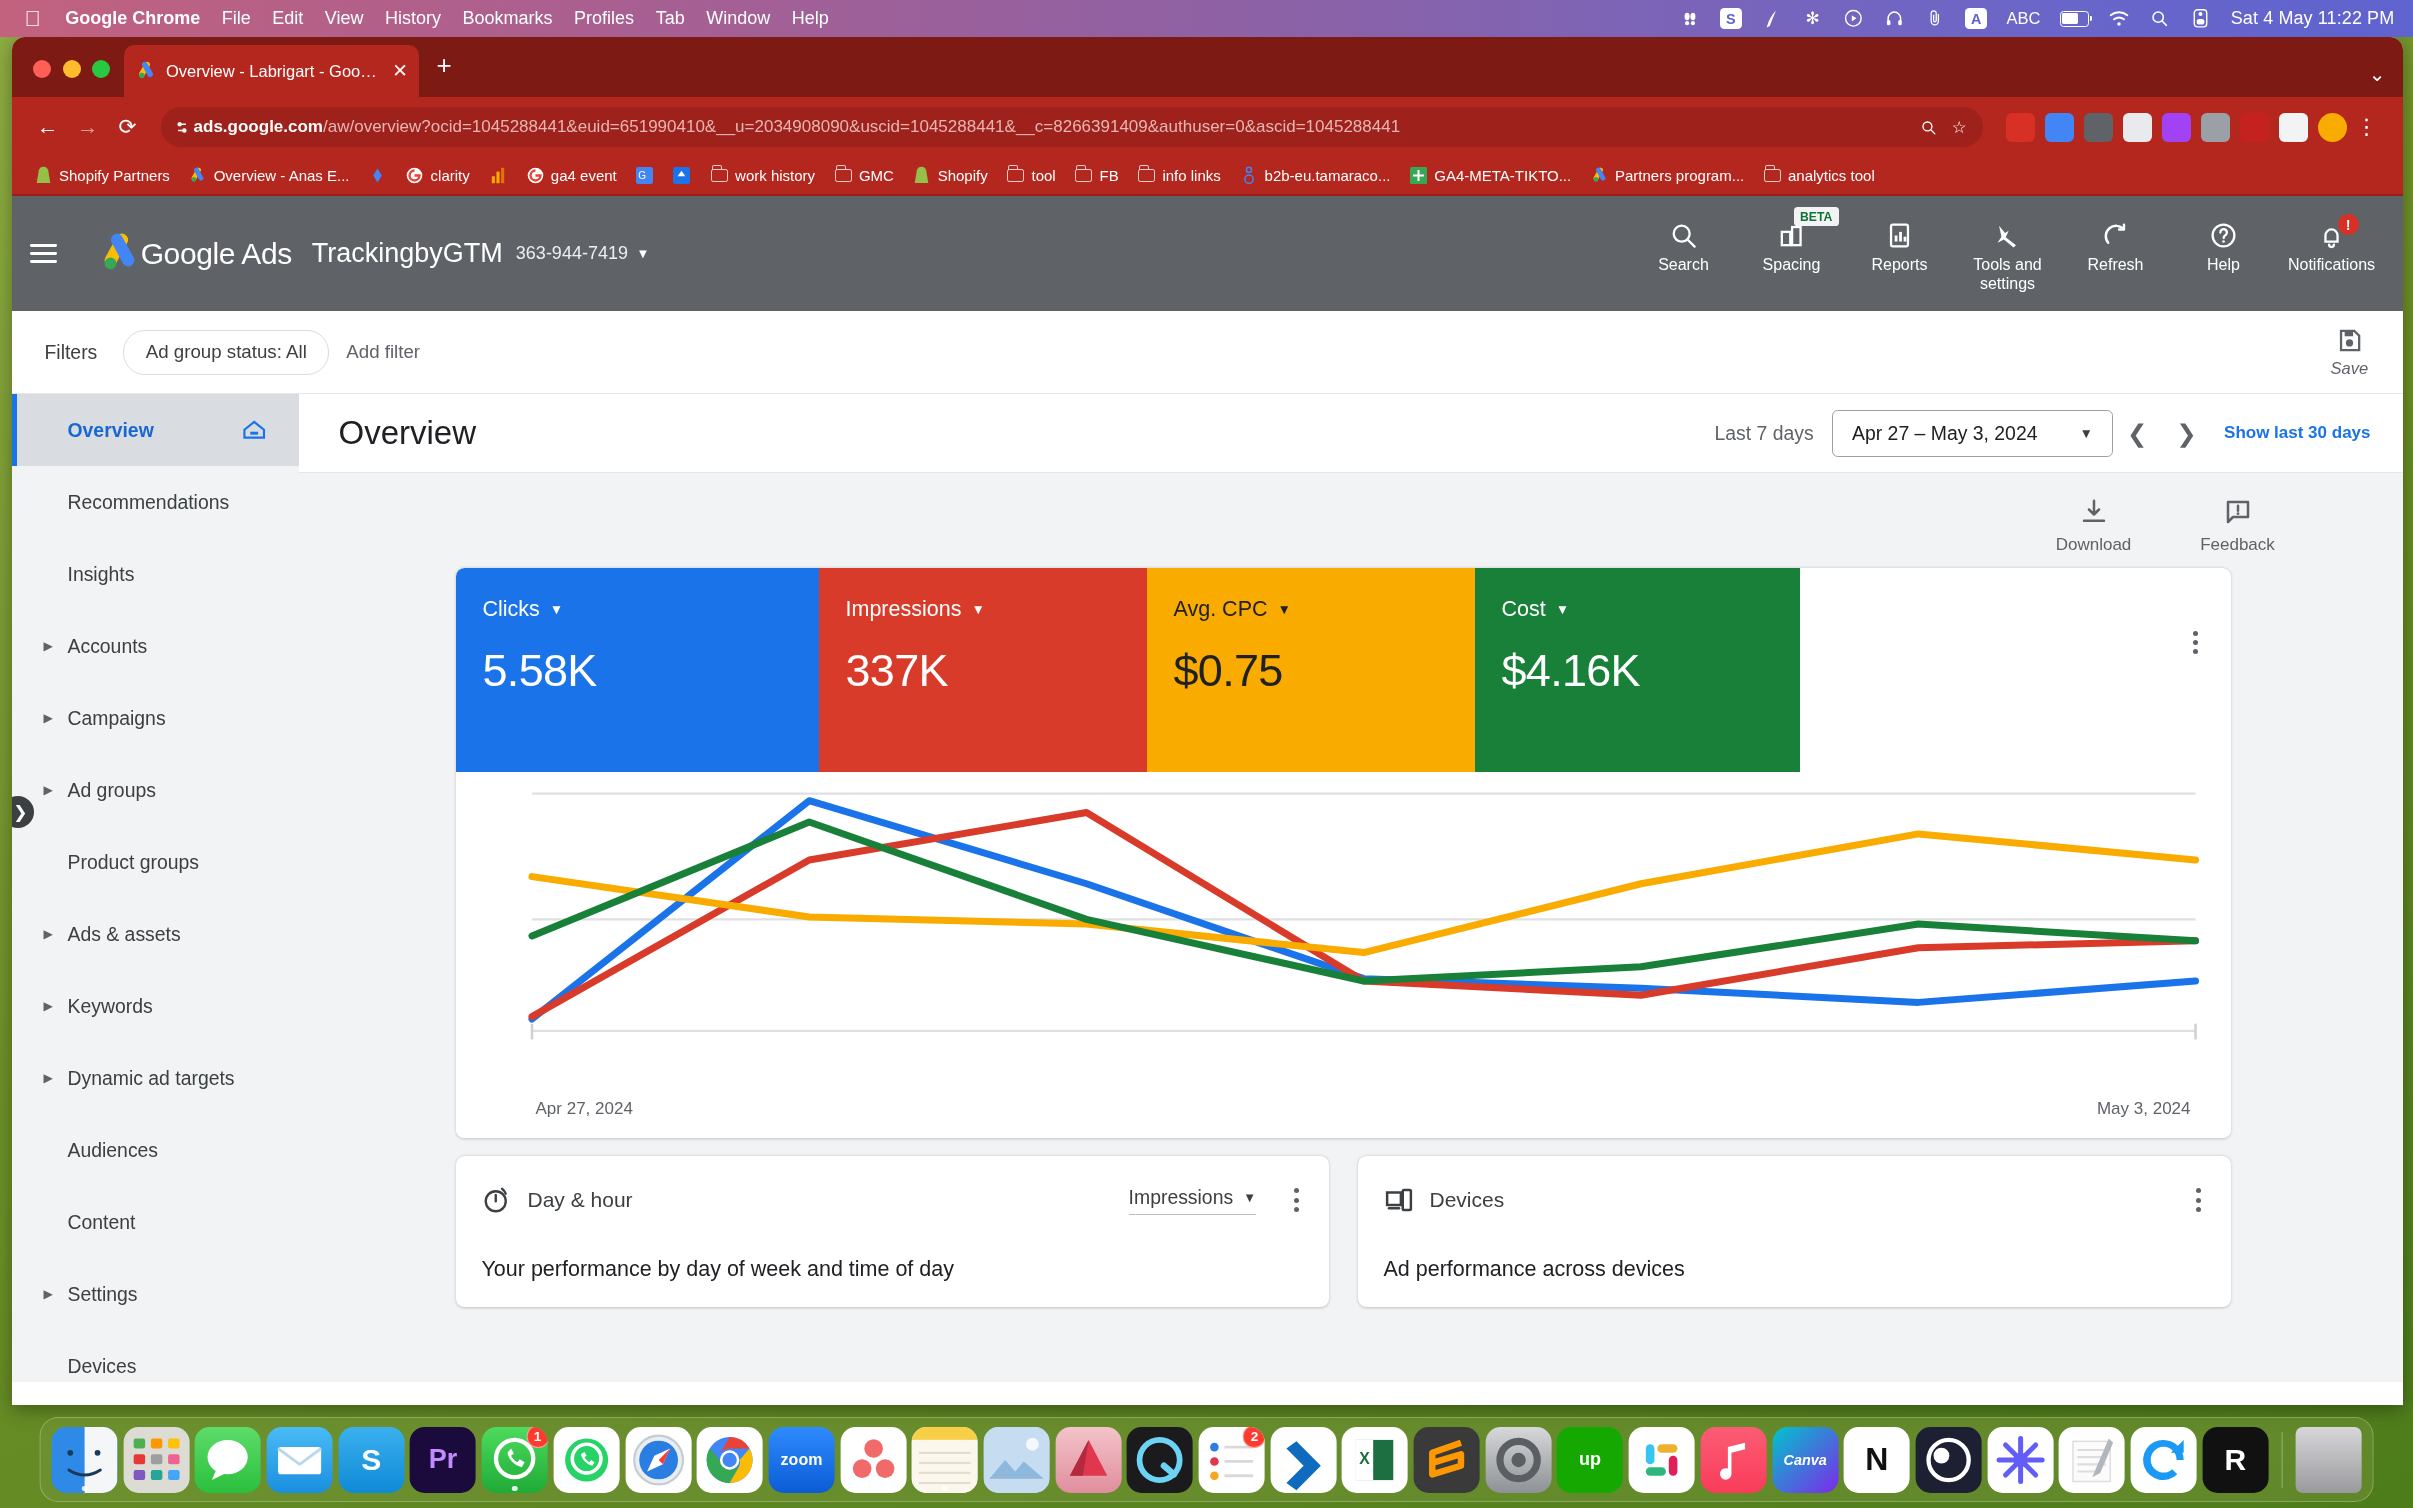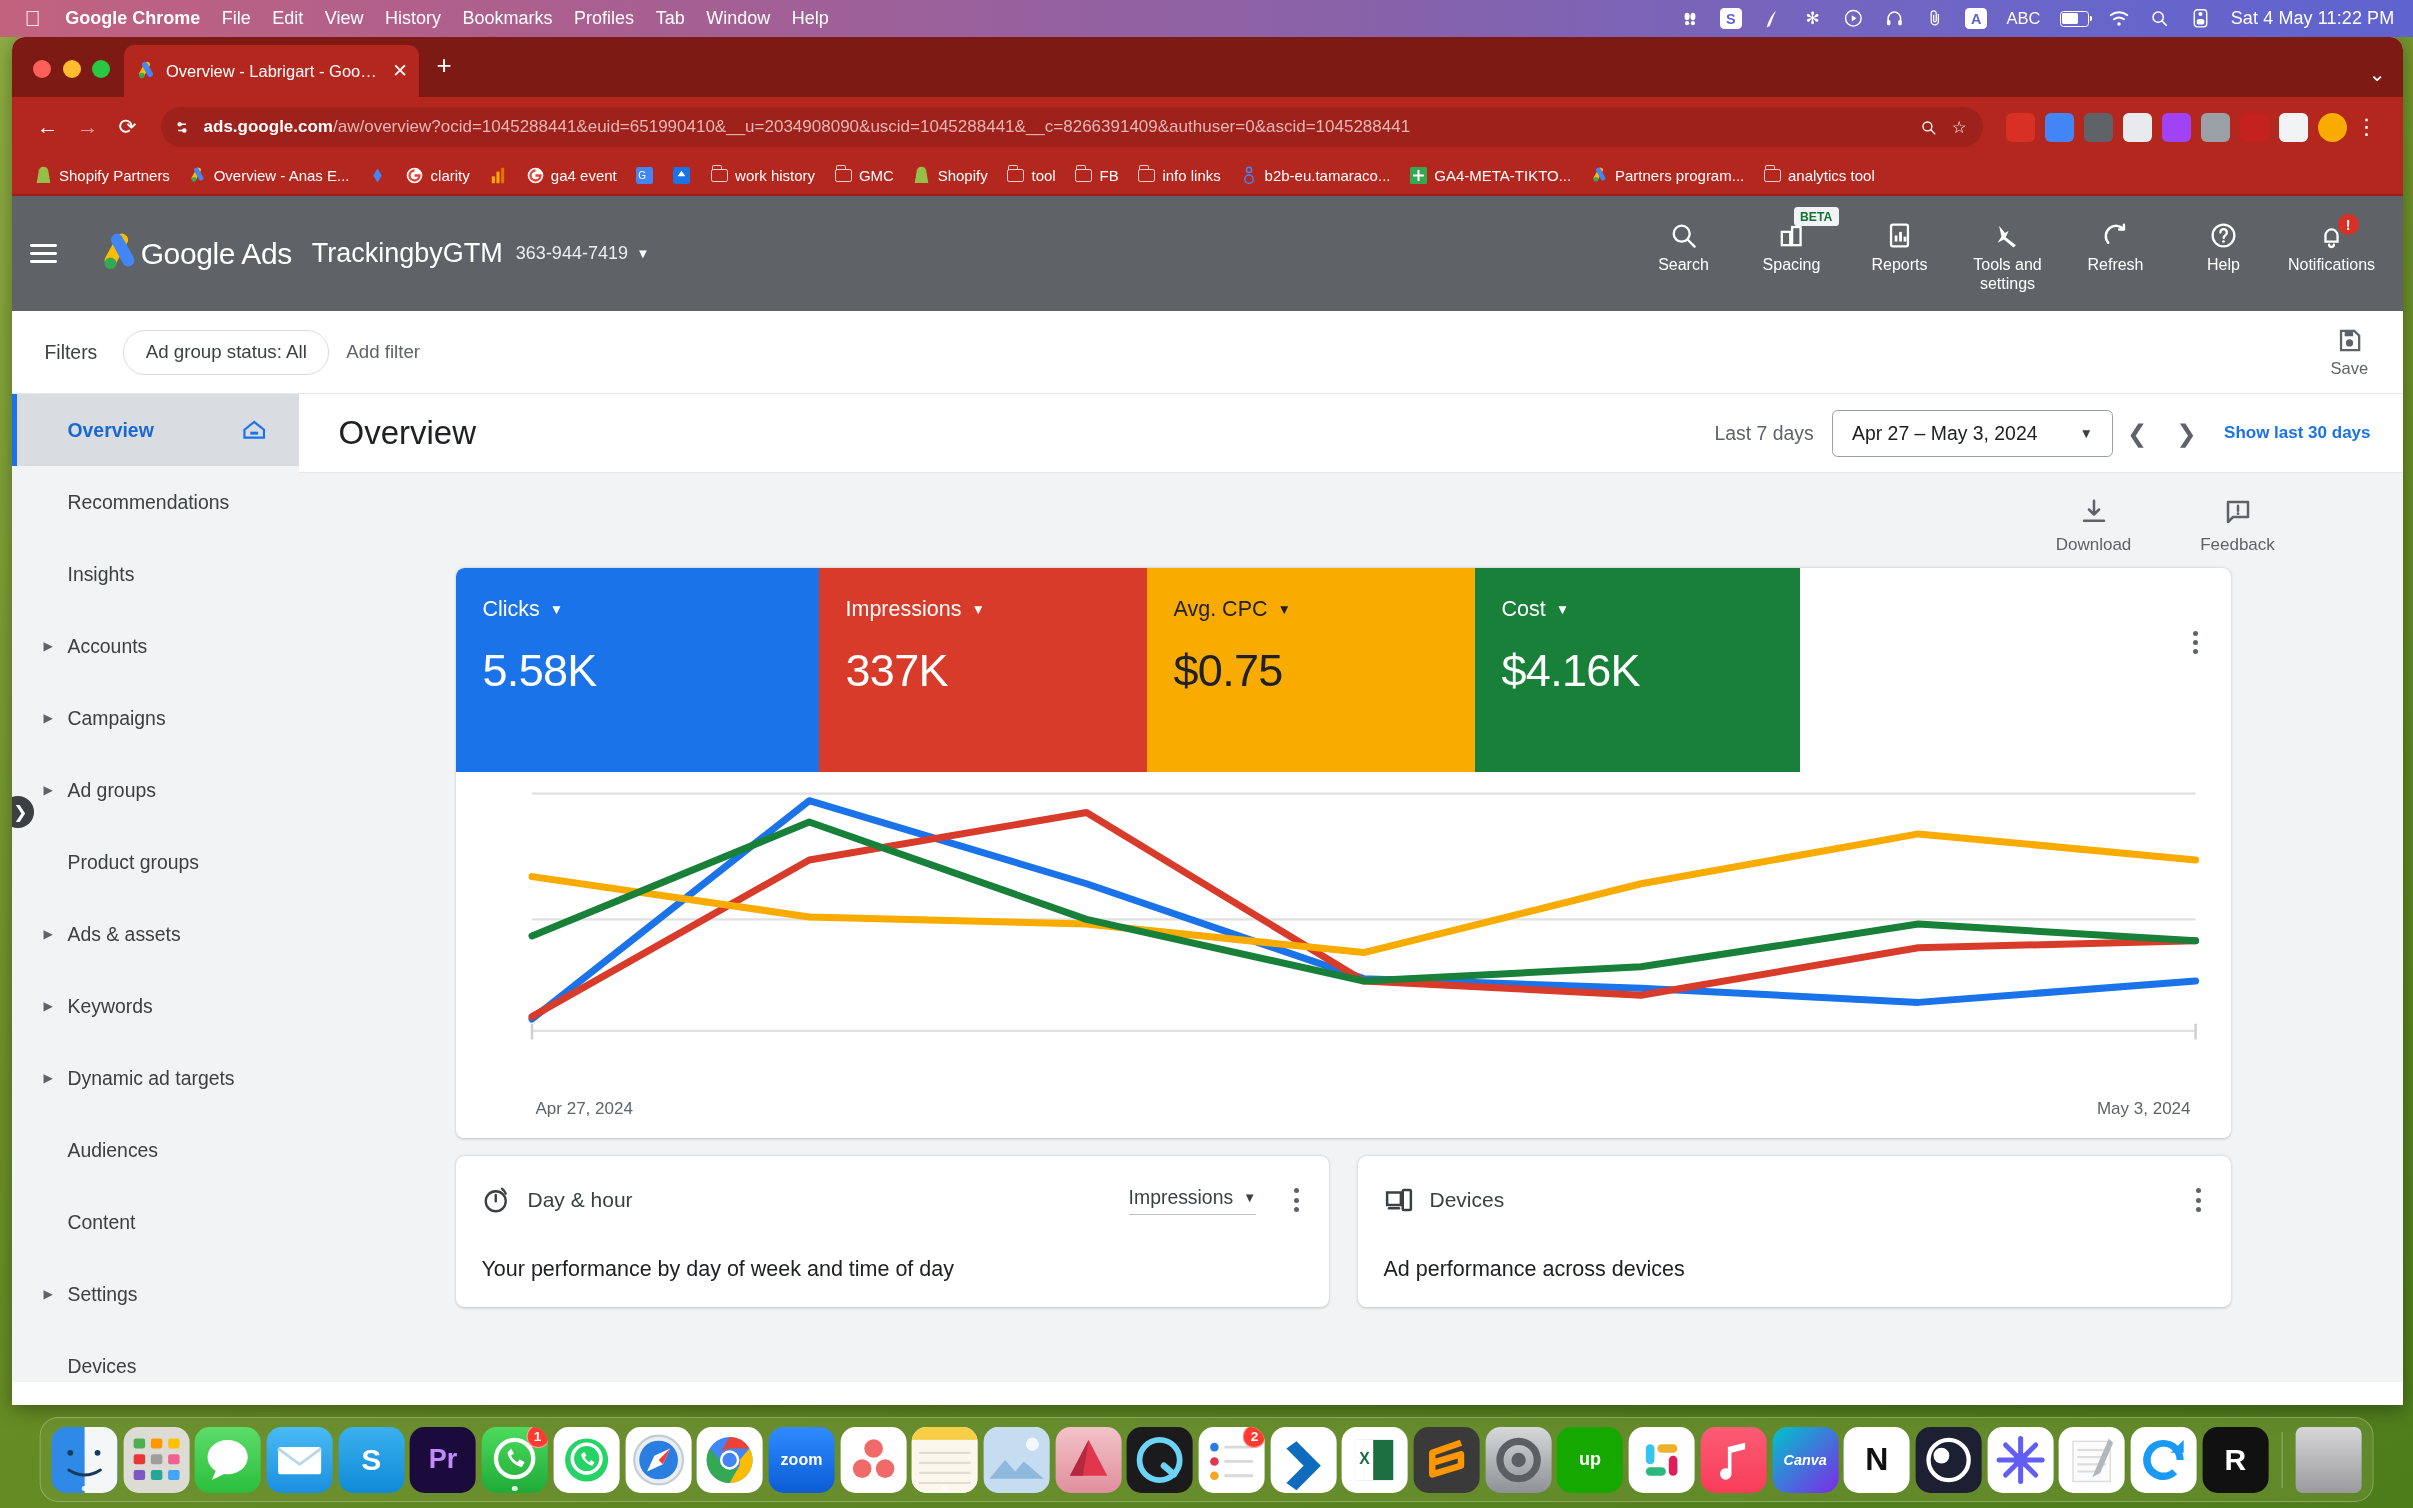--- a/index.html
+++ b/index.html
@@ -55,21 +55,21 @@
   .newtab { font-size: 26px; color: #fff; margin-left: 17px; padding-bottom: 16px; font-weight: 300;}
   .tabstrip .winclose { position:absolute; right:17px; bottom:11.5px; color:#fff; font-size:20px; }
 
   .omnibar {
     height: 60px; background: #b3271f; display: flex; align-items: center; gap: 0; padding: 0 16px;
   }
   .navbtn { width: 40px; height: 40px; display: flex; align-items: center; justify-content: center; color: #fff; font-size: 21.5px; }
   .navbtn.dim { color: #e09c98; }
   .urlbox {
     flex: 1; height: 40px; background: #9e221b; border-radius: 20px; margin: 0 13px;
-    display: flex; align-items: center; padding: 0 14.4px; gap: 10px; position: relative;
+    display: flex; align-items: center; padding: 0 14.4px; gap: 0; position: relative;
   }
   .urlbox .utext { font-size: 17px; color: #fff; white-space: nowrap; overflow: hidden; }
   .urlbox .utext .dimpath { color: #e7b6b2; }
   .urlbox .rightic { position: absolute; right: 16px; display: flex; gap: 14.4px; color: #fff; font-size: 16.5px; align-items: center;}
   .extic { width: 29px; height: 29px; border-radius: 5.7px; margin-left: 10px; flex: 0 0 29px; }
   .omni-ext { display: flex; align-items: center; gap: 0px; }
 
   .bookmarks {
     height: 39px; background: #b3271f; display: flex; align-items: center; gap: 0; padding: 0 13px; color: #fff; font-size: 15px;
     border-bottom: 2.2px solid #991e18;
@@ -116,21 +116,21 @@
     height: 83px; background: #fff; display: flex; align-items: center; padding: 0 20px 0 33px;
     border-bottom: 1.4px solid #e4e6e8;
   }
   .filters-label { font-size: 19.4px; color: #3c4043; margin-right: 26px; }
   .chip {
     height: 45px; border: 1.4px solid #dadce0; border-radius: 22px; display: flex; align-items: center;
     padding: 0 21.5px; font-size: 18.7px; color: #3c4043; margin-right: 17px; white-space: nowrap;
   }
   .addfilter { font-size: 18.7px; color: #5f6368; }
   .save-btn { margin-left: auto; display: flex; flex-direction: column; align-items: center; gap: 4.3px; color: #5f6368; padding-right: 14.4px;}
-  .save-btn .slabel { font-size: 16.5px; }
+  .save-btn .slabel { font-size: 16.5px; font-style: italic; }
 
   
   .content { display: flex; height: 988px; background: #fff; }
   .sidebar { width: 287px; background: #f1f3f4; flex: 0 0 287px; position: relative; padding-top: 0; }
   .nav-item {
     height: 72px; display: flex; align-items: center; padding-left: 56px; font-size: 19.4px; color: #3c4043;
     position: relative;
   }
   .nav-item.active { background: #d9dde1; color: #1967d2; font-weight: bold; }
   .nav-item.active::before { content:''; position:absolute; left:0; top:0; bottom:0; width:5px; background:#1a73e8; }

